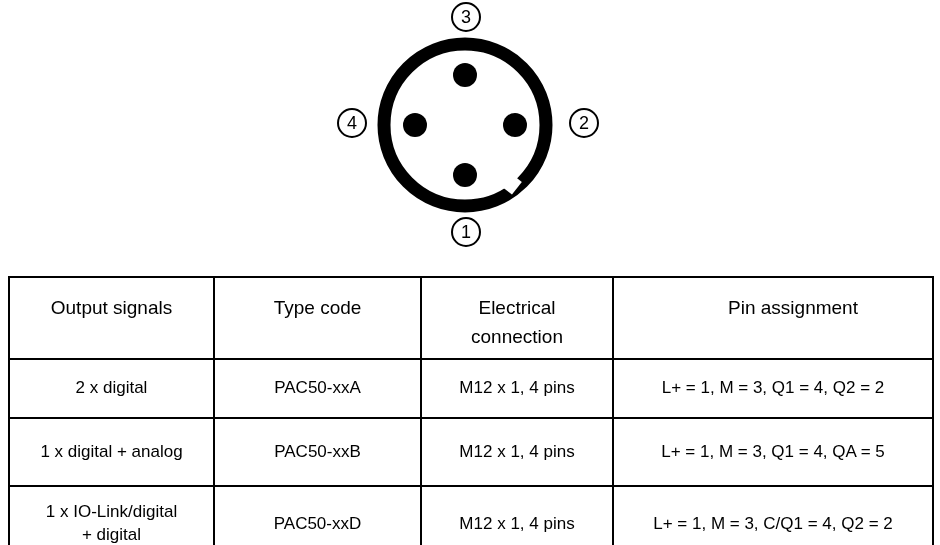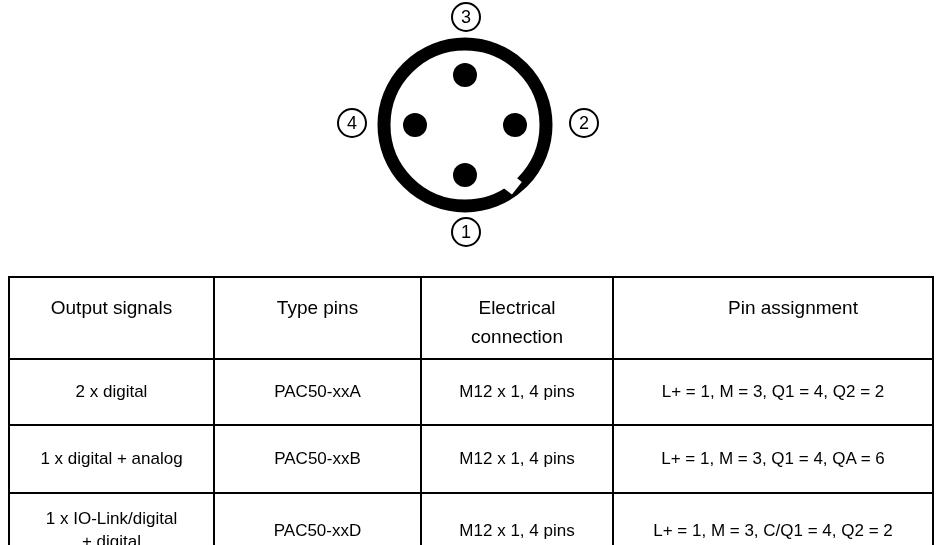--- a/index.html
+++ b/index.html
@@ -63,21 +63,21 @@
     padding-top: 15px;
     line-height: 1.55;
   }
   .pin-table td {
     font-size: 17px;
     font-weight: 400;
     vertical-align: middle;
     white-space: pre-line;
     line-height: 1.35;
   }
-  .row-1 td { height: 66px; }
+  .row-1 td { height: 59px; }
   .row-2 td { height: 68px; }
   .row-3 td { height: 76px; }
   .col-0 { width: 205px; }
   .col-1 { width: 207px; }
   .col-2 { width: 192px; }
   .col-3 { width: 320px; }
 </style>
 </head>
 <body>
 
@@ -106,38 +106,38 @@
   <table class="pin-table">
     <colgroup>
       <col class="col-0">
         <col class="col-1">
         <col class="col-2">
         <col class="col-3">
     </colgroup>
     <thead>
       <tr>
         <th style="white-space: pre-line;">Output signals</th>
-        <th style="white-space: pre-line;">Type pins</th>
+        <th style="white-space: pre-line;">Type code</th>
         <th style="white-space: pre-line;">Electrical
 connection</th>
         <th style="white-space: pre-line; padding-left: 40px;">Pin assignment</th>
       </tr>
     </thead>
     <tbody>
       <tr class="row-1">
         <td>2 x digital</td>
         <td>PAC50-xxA</td>
         <td>M12 x 1, 4 pins</td>
         <td>L+ = 1, M = 3, Q1 = 4, Q2 = 2</td>
       </tr>
       <tr class="row-2">
         <td>1 x digital + analog</td>
         <td>PAC50-xxB</td>
         <td>M12 x 1, 4 pins</td>
-        <td>L+ = 1, M = 3, Q1 = 4, QA = 6</td>
+        <td>L+ = 1, M = 3, Q1 = 4, QA = 5</td>
       </tr>
       <tr class="row-3">
         <td>1 x IO-Link/digital
 + digital</td>
         <td>PAC50-xxD</td>
         <td>M12 x 1, 4 pins</td>
         <td>L+ = 1, M = 3, C/Q1 = 4, Q2 = 2</td>
       </tr>
     </tbody>
   </table>

